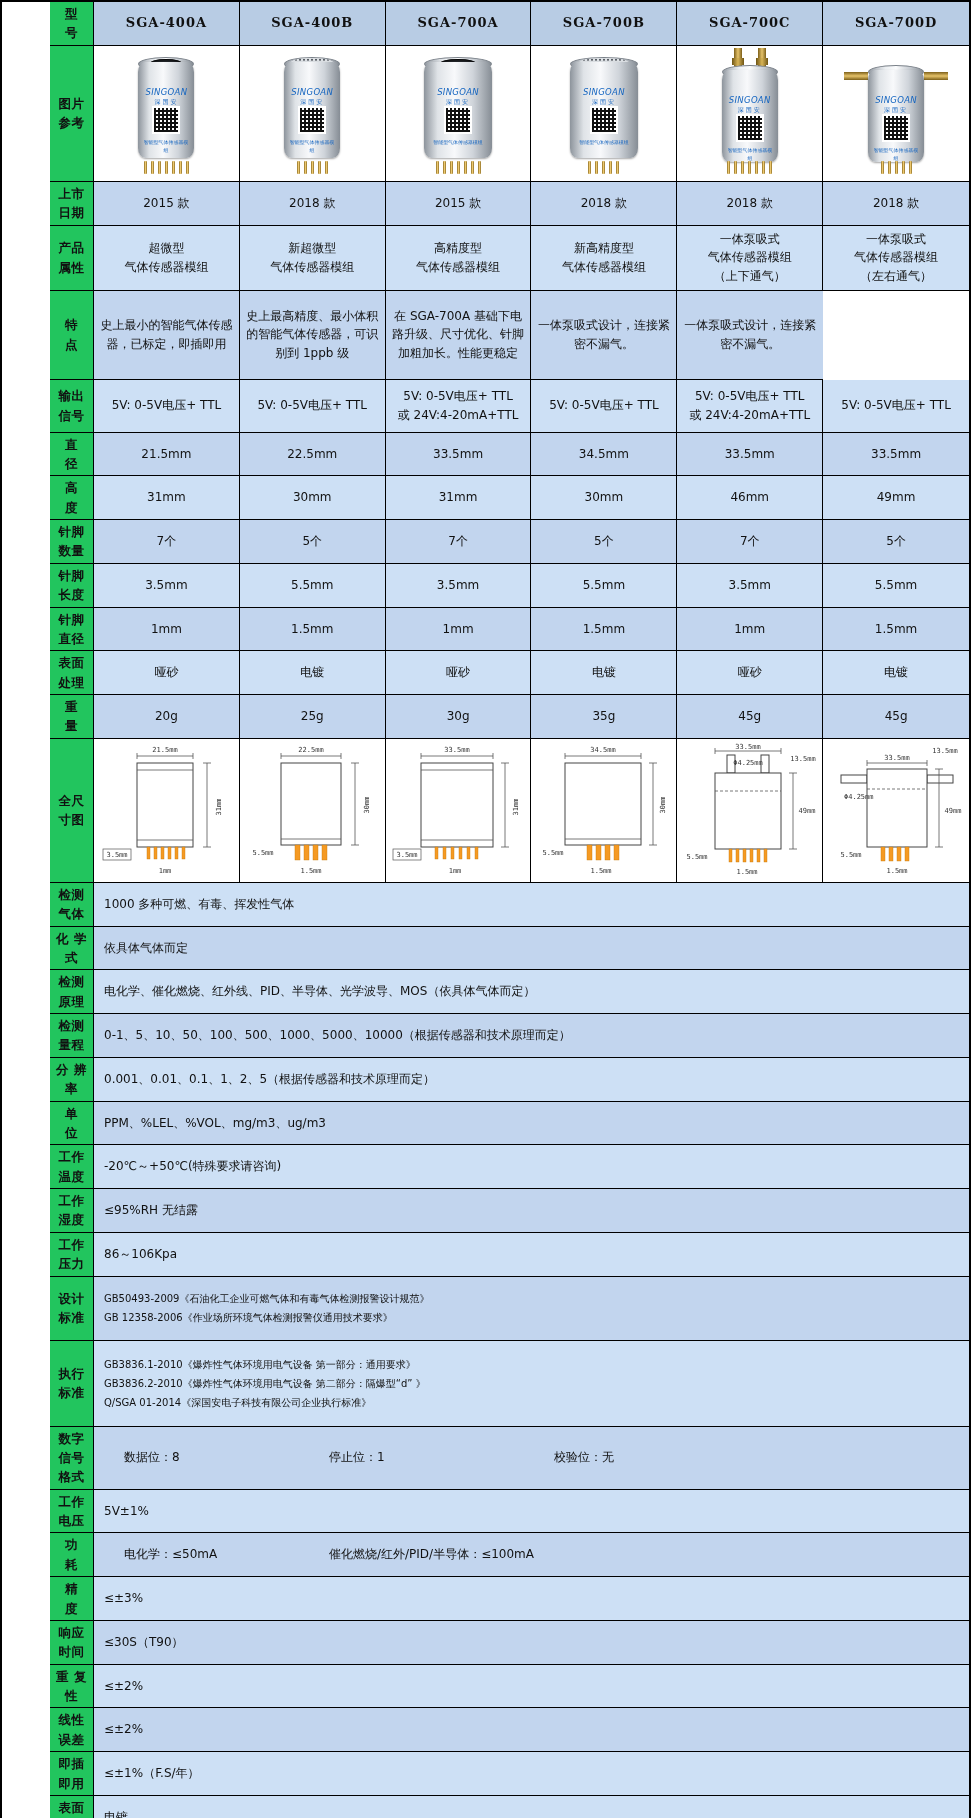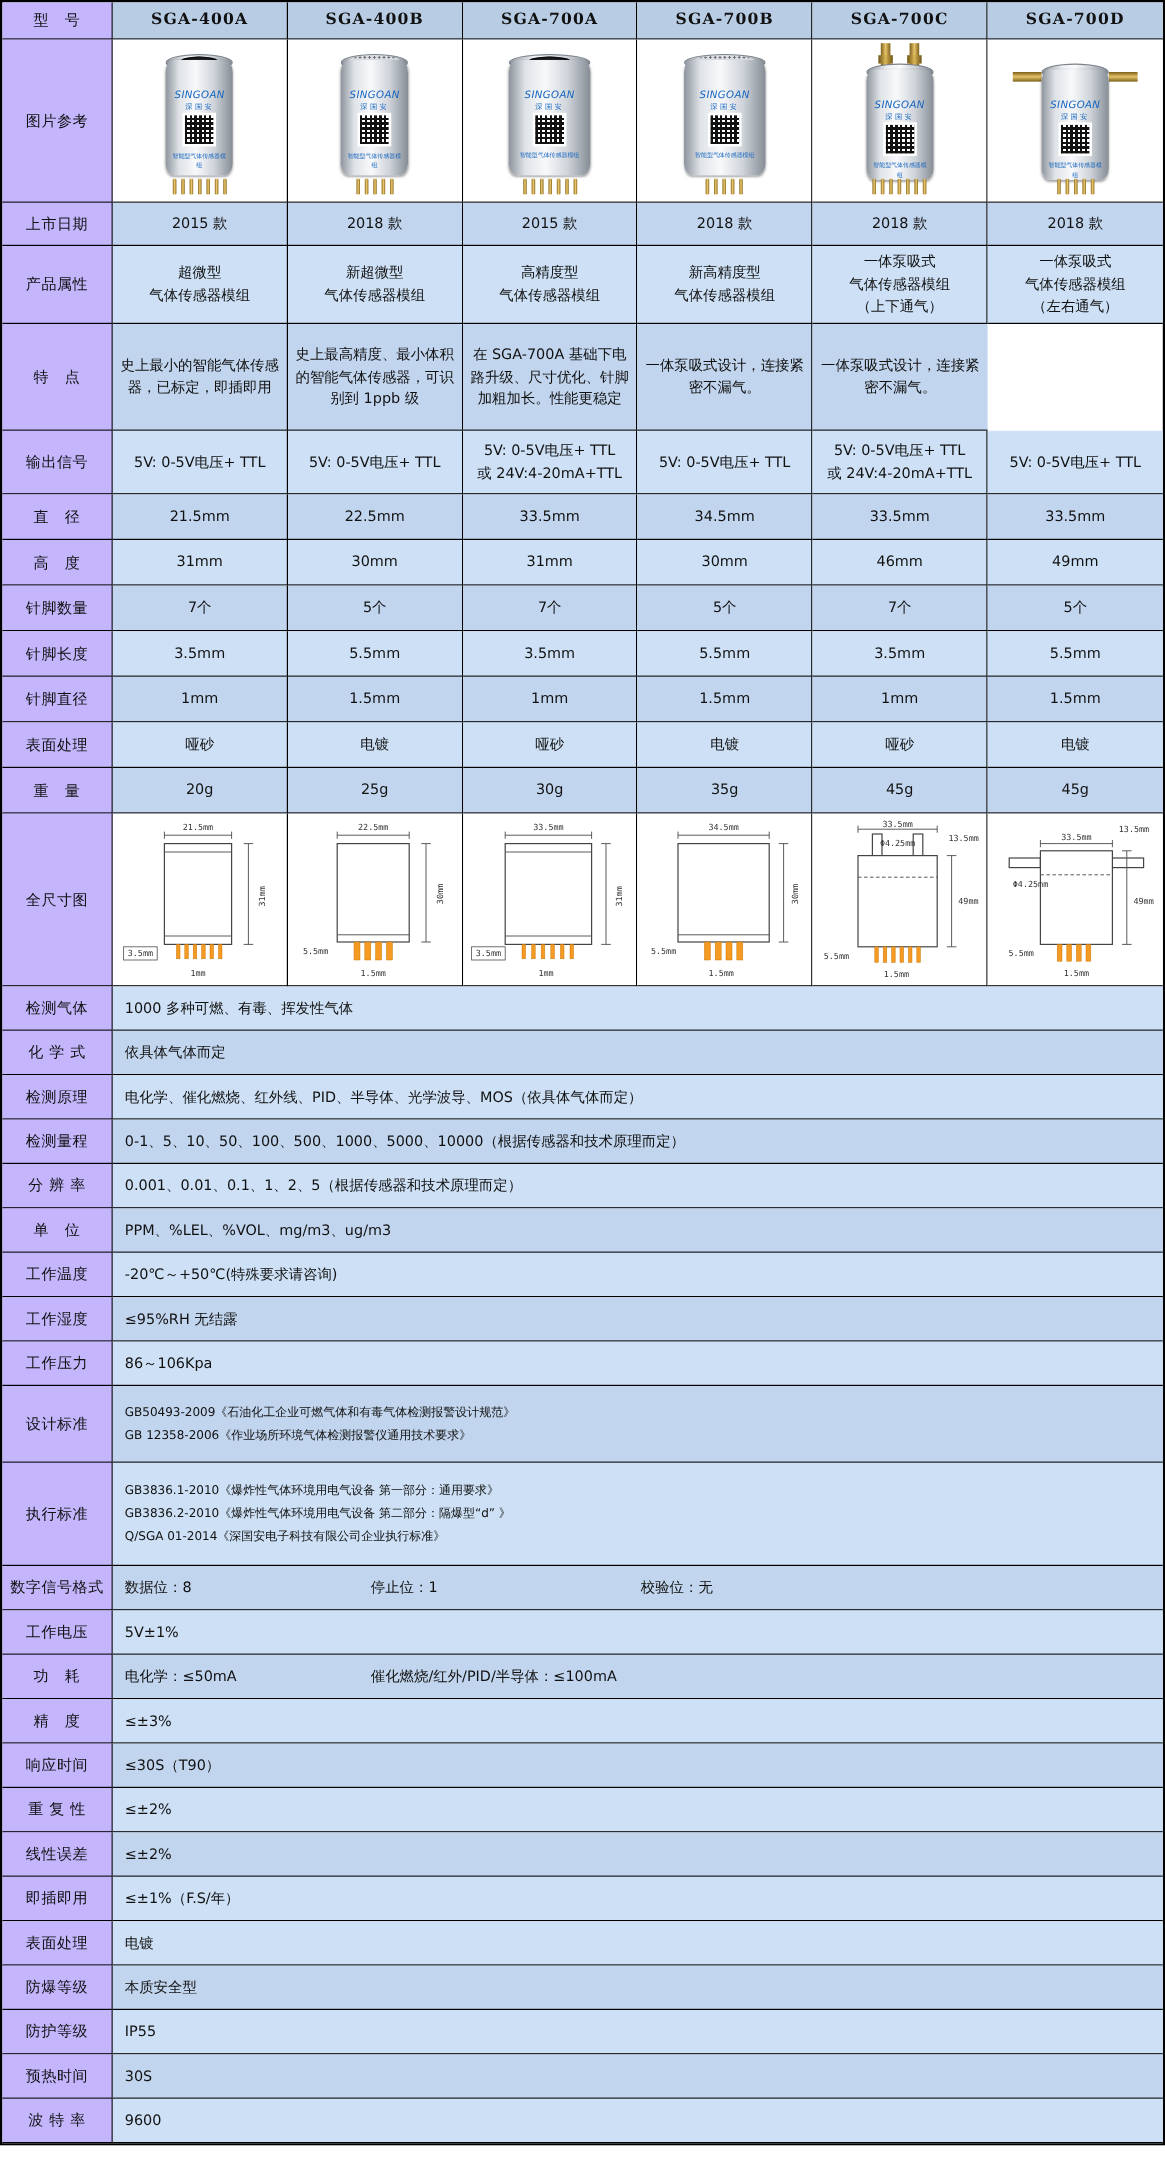--- a/index.html
+++ b/index.html
@@ -2,32 +2,32 @@
 <html><head>
 <meta charset="utf-8">
 <style>
   html,body{margin:0;padding:0;background:#fff;font-family:"DejaVu Sans","Liberation Sans",sans-serif;}
   .sheet{width:967px;border:2px solid #000;background:#fff;}
   .grid{display:grid;grid-template-columns:92px repeat(6,1fr);}
   .grid-full{display:grid;grid-template-columns:92px 1fr;}
   .cell{border-right:1px solid #000;border-bottom:1px solid #000;display:flex;align-items:center;justify-content:center;
         text-align:center;font-size:12px;color:#111;white-space:pre-line;line-height:1.55;padding:2px 5px;box-sizing:border-box;}
   .cell:last-child{border-right:none;}
-  .lab{background:#c4b5fd;font-weight:normal;font-size:12.5px;letter-spacing:.5px;}
+  .lab{background:#22c55e;font-weight:bold;font-size:12.5px;letter-spacing:.5px;margin-left:48px;}
   .hdrm{background:#b8cce4;font-weight:bold;font-size:13px;font-family:"DejaVu Serif","Liberation Serif",serif;letter-spacing:1px;text-align:right;}
   .ra .val{background:#c2d5ee;}
   .rb .val{background:#cde0f5;}
   .white{background:#fff;}
   .left{justify-content:flex-start;text-align:left;padding-left:10px;}
   .rh-hdr{min-height:31px;}
   .rh-photo{min-height:136px;}
   .rh-36{min-height:36px;} .rh-65{min-height:65px;} .rh-89{min-height:89px;} .rh-53{min-height:53px;}
   .rh-38{min-height:38px;} .rh-diag{min-height:144px;} .rh-37{min-height:37px;} .rh-64{min-height:64px;} .rh-86{min-height:86px;}
   .std{font-size:10px;line-height:1.9;}
-  .part0{display:inline-block;width:205px;}
+  .part0{display:inline-block;width:205px;margin-left:20px;}
   .part1{display:inline-block;width:225px;}
   
   .photo{position:relative;width:96px;height:126px;margin:auto;}
   .ph-body{position:absolute;left:20px;top:12px;width:56px;height:96px;border-radius:7px/10px;
      background:linear-gradient(90deg,#8d949c,#dfe3e7 20%,#f8f9fb 45%,#cfd4da 72%,#868d95);
      box-shadow:0 1px 2px rgba(0,0,0,.35);}
   .wide .ph-body{left:14px;width:68px;}
   .tall .ph-body{top:20px;height:92px;}
   .ph-cap{position:absolute;left:20px;top:7px;width:56px;height:14px;border-radius:50%;
      background:linear-gradient(90deg,#9aa1a9,#eceff2 30%,#fbfcfd 50%,#c7ccd2 75%,#8b929a);border:1px solid #7b828a;box-sizing:border-box;}

